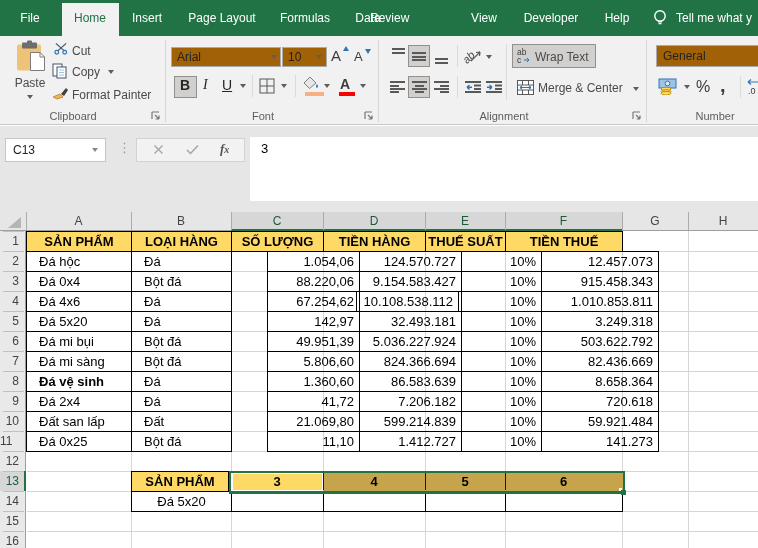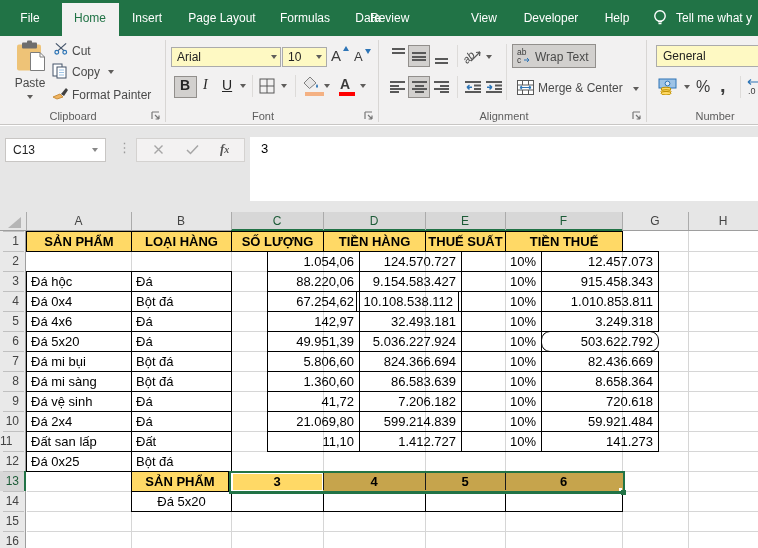--- a/index.html
+++ b/index.html
@@ -1,26 +1,26 @@
 <!DOCTYPE html>
 <html><head><meta charset="utf-8">
 <style>
 *{margin:0;padding:0;box-sizing:border-box;}
 html,body{width:758px;height:548px;overflow:hidden;}
 body{font-family:"Liberation Sans",sans-serif;position:relative;background:#fff;}
 .ab{position:absolute;}
 .tab{color:#fff;font-size:12px;line-height:36px;}
 .glab{font-size:11px;color:#5d5d5d;}
 .vsep{width:1px;background:#d8d6d4;top:40px;height:82px;}
-.cbox{background:#fef9c3;border:1px solid #ababab;font-size:12px;color:#222;}
+.cbox{background:#a16207;border:1px solid #ababab;font-size:12px;color:#222;}
 .pressed{background:#d2d0ce;border:1px solid #928f8c;}
 .cell{font-size:13px;color:#000;display:flex;align-items:center;}
 .bcell{border:1px solid #000;}
 .num{justify-content:flex-end;padding-right:5px;margin-left:36px;}
-.txt{justify-content:flex-start;padding-left:4px;margin-top:20px;}
+.txt{justify-content:flex-start;padding-left:12px;}
 .ctr{justify-content:center;}
 .gl{background:#d6d6d6;}
 .hl{font-size:12px;color:#4a4a4a;}
 .caret{width:0;height:0;border-left:3px solid transparent;border-right:3px solid transparent;border-top:4px solid #5f5d5b;}
 </style></head>
 <body>
 
 <div class="ab" style="left:0;top:0;width:758px;height:36px;background:#217346;"></div>
 <div class="ab" style="left:62px;top:3px;width:57px;height:33px;background:#f2f1f1;"></div>
 <div class="ab tab" style="left:-30px;top:0;width:120px;text-align:center;color:#fff;">File</div>
@@ -299,28 +299,28 @@
 <div class="ab cell bcell txt" style="left:131px;top:311px;width:101px;height:21px;">Đá</div>
 <div class="ab cell bcell num" style="left:231px;top:311px;width:93px;height:21px;">142,97</div>
 <div class="ab cell bcell num" style="left:323px;top:311px;width:103px;height:21px;">32.493.181</div>
 <div class="ab cell bcell num" style="left:425px;top:311px;width:81px;height:21px;">10%</div>
 <div class="ab cell bcell num" style="left:505px;top:311px;width:118px;height:21px;">3.249.318</div>
 <div class="ab cell bcell txt" style="left:26px;top:331px;width:106px;height:21px;">Đá mi bụi</div>
 <div class="ab cell bcell txt" style="left:131px;top:331px;width:101px;height:21px;">Bột đá</div>
 <div class="ab cell bcell num" style="left:231px;top:331px;width:93px;height:21px;">49.951,39</div>
 <div class="ab cell bcell num" style="left:323px;top:331px;width:103px;height:21px;">5.036.227.924</div>
 <div class="ab cell bcell num" style="left:425px;top:331px;width:81px;height:21px;">10%</div>
-<div class="ab cell bcell num" style="left:505px;top:331px;width:118px;height:21px;border-radius:9px;">503.622.792</div>
+<div class="ab cell bcell num" style="left:505px;top:331px;width:118px;height:21px;">503.622.792</div>
 <div class="ab cell bcell txt" style="left:26px;top:351px;width:106px;height:21px;">Đá mi sàng</div>
 <div class="ab cell bcell txt" style="left:131px;top:351px;width:101px;height:21px;">Bột đá</div>
 <div class="ab cell bcell num" style="left:231px;top:351px;width:93px;height:21px;">5.806,60</div>
 <div class="ab cell bcell num" style="left:323px;top:351px;width:103px;height:21px;">824.366.694</div>
 <div class="ab cell bcell num" style="left:425px;top:351px;width:81px;height:21px;">10%</div>
 <div class="ab cell bcell num" style="left:505px;top:351px;width:118px;height:21px;">82.436.669</div>
-<div class="ab cell bcell txt" style="left:26px;top:371px;width:106px;height:21px;">Đá vệ sinh</div>
+<div class="ab cell bcell txt" style="left:26px;top:371px;width:106px;height:21px;font-weight:bold;">Đá vệ sinh</div>
 <div class="ab cell bcell txt" style="left:131px;top:371px;width:101px;height:21px;">Đá</div>
 <div class="ab cell bcell num" style="left:231px;top:371px;width:93px;height:21px;">1.360,60</div>
 <div class="ab cell bcell num" style="left:323px;top:371px;width:103px;height:21px;">86.583.639</div>
 <div class="ab cell bcell num" style="left:425px;top:371px;width:81px;height:21px;">10%</div>
 <div class="ab cell bcell num" style="left:505px;top:371px;width:118px;height:21px;">8.658.364</div>
 <div class="ab cell bcell txt" style="left:26px;top:391px;width:106px;height:21px;">Đá 2x4</div>
 <div class="ab cell bcell txt" style="left:131px;top:391px;width:101px;height:21px;">Đá</div>
 <div class="ab cell bcell num" style="left:231px;top:391px;width:93px;height:21px;">41,72</div>
 <div class="ab cell bcell num" style="left:323px;top:391px;width:103px;height:21px;">7.206.182</div>
 <div class="ab cell bcell num" style="left:425px;top:391px;width:81px;height:21px;">10%</div>

